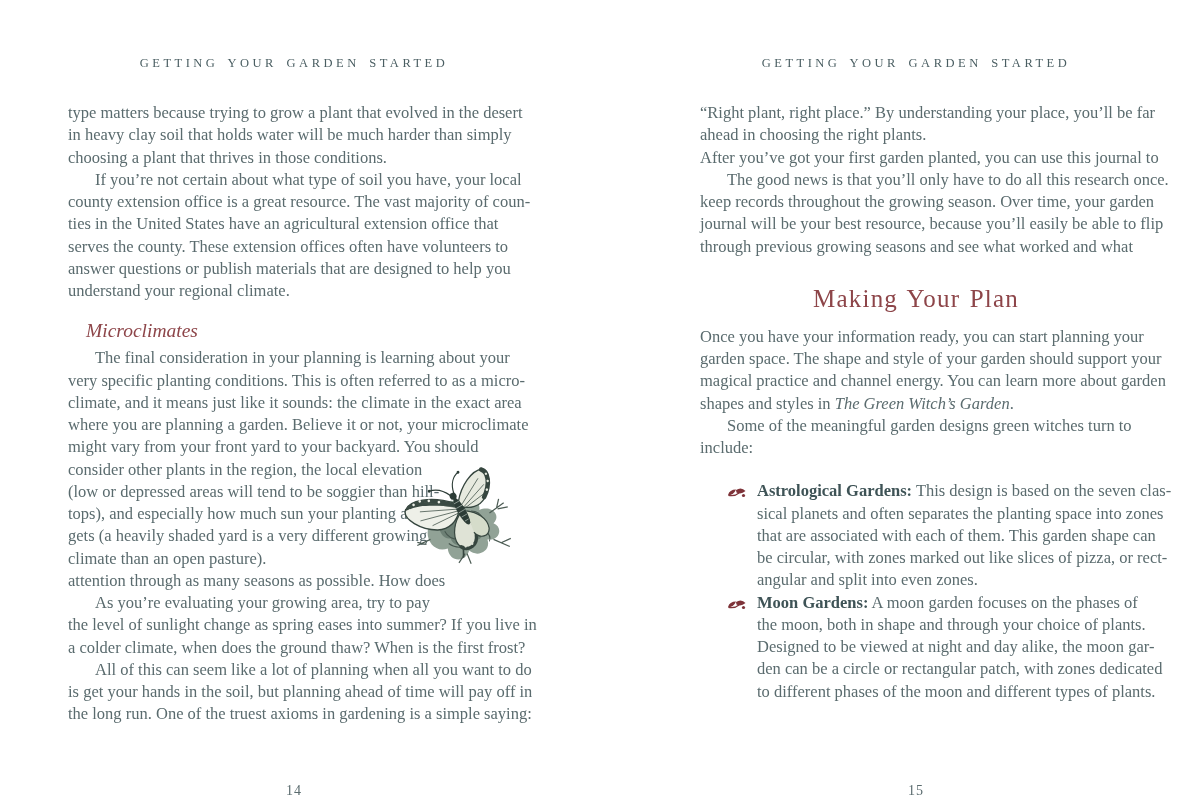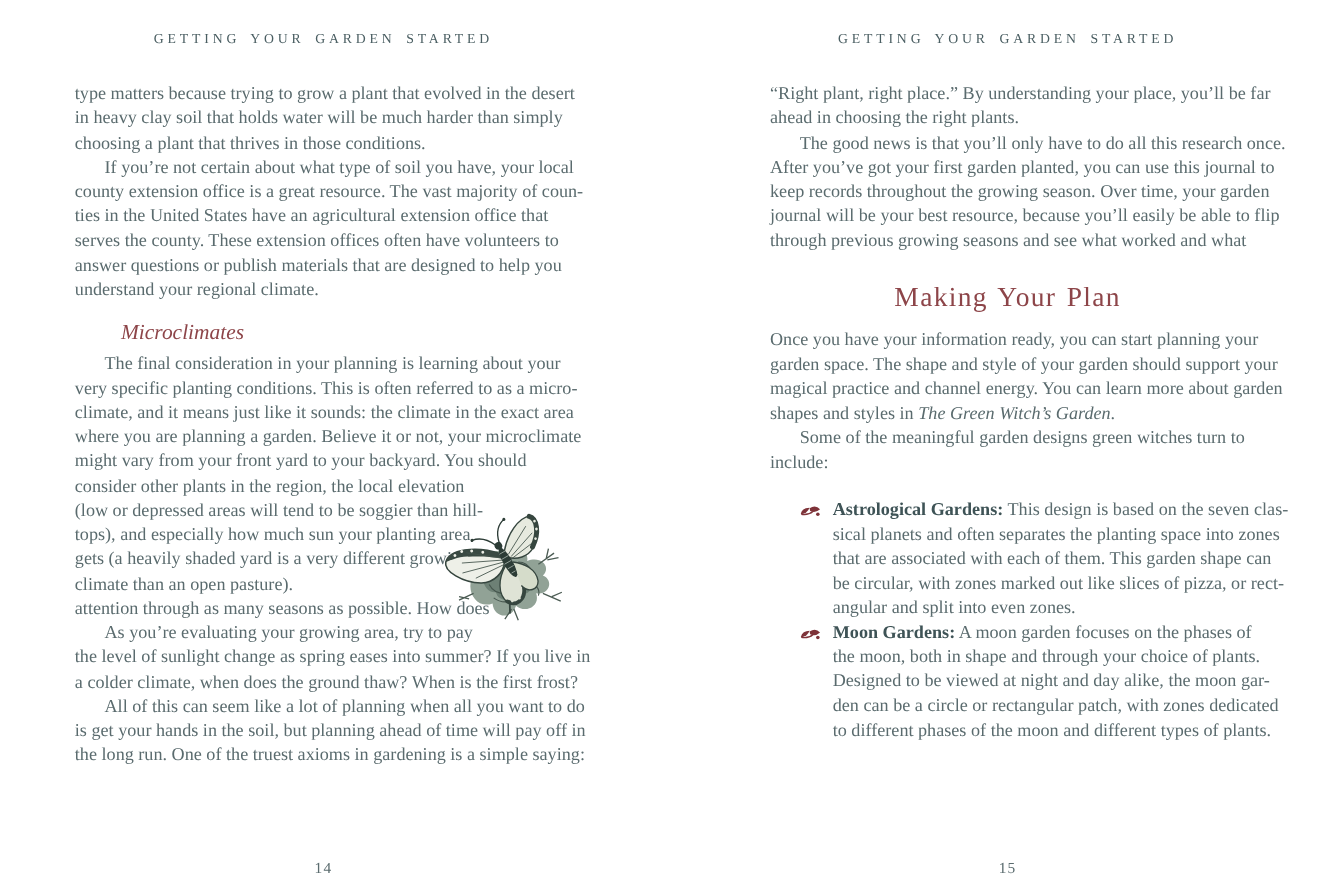--- a/index.html
+++ b/index.html
@@ -14,38 +14,38 @@
   html,body{background:var(--paper);}
   body{
     width:1200px;height:800px;overflow:hidden;position:relative;
     font-family:"Liberation Serif","DejaVu Serif",serif;
     color:var(--body-text);
   }
   .page{position:absolute;top:0;height:800px;}
   .page-left{left:68px;width:452px;}
   .page-right{left:700px;width:432px;}
   .running-head{
-    margin-top:28px;height:16px;text-align:center;
+    margin-top:56px;height:16px;text-align:center;
     font-size:12.5px;letter-spacing:3.5px;word-spacing:3px;
     color:var(--header-text);
   }
   .body-block{margin-top:30px;}
   .line{
     font-size:16.5px;line-height:22.25px;white-space:nowrap;
     color:var(--body-text);
     font-family:Liberation Serif, serif;
   }
   .line.indent{text-indent:27px;}
   .line .b{font-weight:700;color:var(--ink-bold);}
   .line .it{font-style:italic;}
   .subhead-italic{
     font-style:italic;font-weight:400;
     font-size:19.5px;line-height:24px;
     color:var(--accent);
-    margin:17px 0 4px 42px;
+    margin:17px 0 4px 18px;
   }
   .chapter-head{
     font-weight:400;font-size:25px;line-height:30px;
     letter-spacing:1.2px;word-spacing:2px;text-align:center;
     color:var(--accent);
     margin:26px 0 12px 0;
   }
   .bullet-list{margin-top:21px;}
   .bullet-item{position:relative;padding-left:57px;}
   .bullet-marker{
@@ -147,22 +147,22 @@
 
     <div class="folio">14</div>
   </section>
 
   <section class="page page-right">
     <div class="running-head">GETTING YOUR GARDEN STARTED</div>
     <div class="body-block">
       <div>
           <div class="line"><span>“Right plant, right place.” By understanding your place, you’ll be far</span></div>
           <div class="line"><span>ahead in choosing the right plants.</span></div>
+          <div class="line"><span>After you’ve got your first garden planted, you can use this journal to</span></div>
           <div class="line indent"><span>The good news is that you’ll only have to do all this research once.</span></div>
-          <div class="line"><span>After you’ve got your first garden planted, you can use this journal to</span></div>
           <div class="line"><span>keep records throughout the growing season. Over time, your garden</span></div>
           <div class="line"><span>journal will be your best resource, because you’ll easily be able to flip</span></div>
           <div class="line"><span>through previous growing seasons and see what worked and what</span></div>
         </div>
       <h2 class="chapter-head">Making Your Plan</h2>
       <div>
           <div class="line"><span>Once you have your information ready, you can start planning your</span></div>
           <div class="line"><span>garden space. The shape and style of your garden should support your</span></div>
           <div class="line"><span>magical practice and channel energy. You can learn more about garden</span></div>
           <div class="line"><span>shapes and styles in </span><span class="it">The Green Witch’s Garden</span><span>.</span></div>

